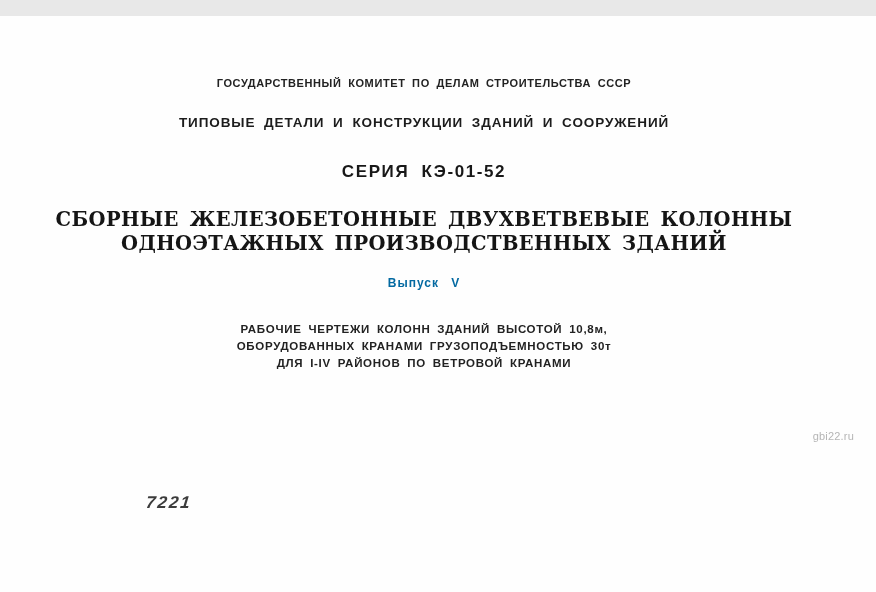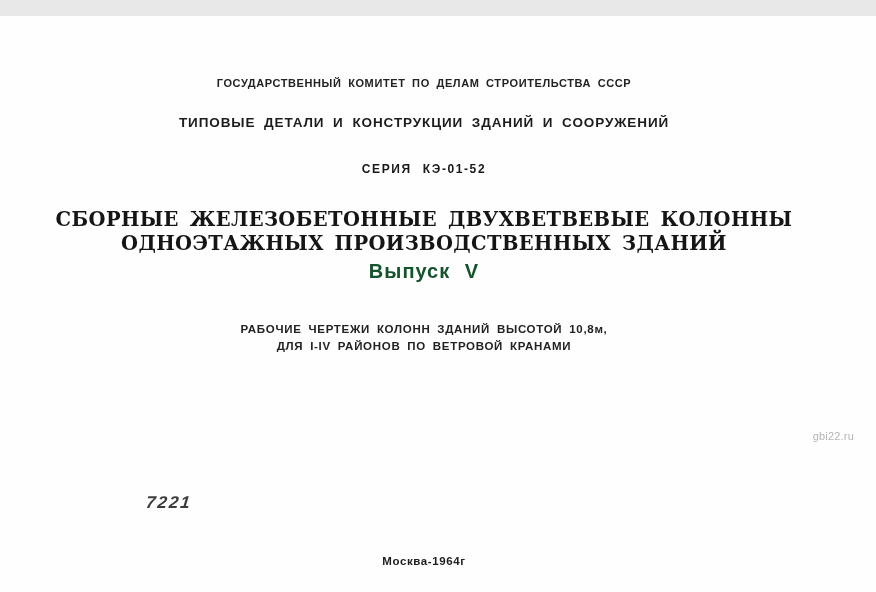--- a/index.html
+++ b/index.html
@@ -35,41 +35,41 @@
   }
   .series-heading {
     top: 99px;
     font-size: 13.5px;
     letter-spacing: 0.9px;
     word-spacing: 4px;
     color: #1c1c1c;
   }
   .series-number {
     top: 146px;
-    font-size: 12px;
+    font-size: 17px;
     letter-spacing: 1.6px;
     word-spacing: 6px;
     color: #181818;
   }
   .doc-title {
     top: 191px;
     font-family: "DejaVu Serif", serif;
     font-size: 21px;
     line-height: 24px;
     letter-spacing: 0.4px;
     word-spacing: 4px;
     color: #151515;
     transform: scaleX(0.93);
   }
   .issue {
-    top: 244px;
-    font-size: 20px;
+    top: 260px;
+    font-size: 12px;
     letter-spacing: 1px;
     word-spacing: 8px;
-    color: #14532d;
+    color: #0369a1;
   }
   .subtitle {
     top: 305px;
     font-size: 11.5px;
     line-height: 17px;
     letter-spacing: 0.7px;
     word-spacing: 3px;
     color: #222;
   }
   .watermark {
@@ -134,25 +134,25 @@
 
   <div class="cblock doc-title">
     <div>СБОРНЫЕ ЖЕЛЕЗОБЕТОННЫЕ ДВУХВЕТВЕВЫЕ КОЛОННЫ</div>
     <div>ОДНОЭТАЖНЫХ ПРОИЗВОДСТВЕННЫХ ЗДАНИЙ</div>
   </div>
 
   <div class="cblock issue">Выпуск V</div>
 
   <div class="cblock subtitle">
     <div>РАБОЧИЕ ЧЕРТЕЖИ КОЛОНН ЗДАНИЙ ВЫСОТОЙ 10,8м,</div>
+    <div>ОБОРУДОВАННЫХ КРАНАМИ ГРУЗОПОДЪЕМНОСТЬЮ 30т</div>
     <div>ДЛЯ I-IV РАЙОНОВ ПО ВЕТРОВОЙ КРАНАМИ</div>
   </div>
 
   <div class="watermark">gbi22.ru</div>
 
   <div class="inventory-number">7221</div>
 
-  <div class="cblock imprint">Москва-1964г</div>
 
   <div class="corner-smudge"></div>
   <div class="bottom-fade"></div>
 
 </div>
 
 </body></html>

